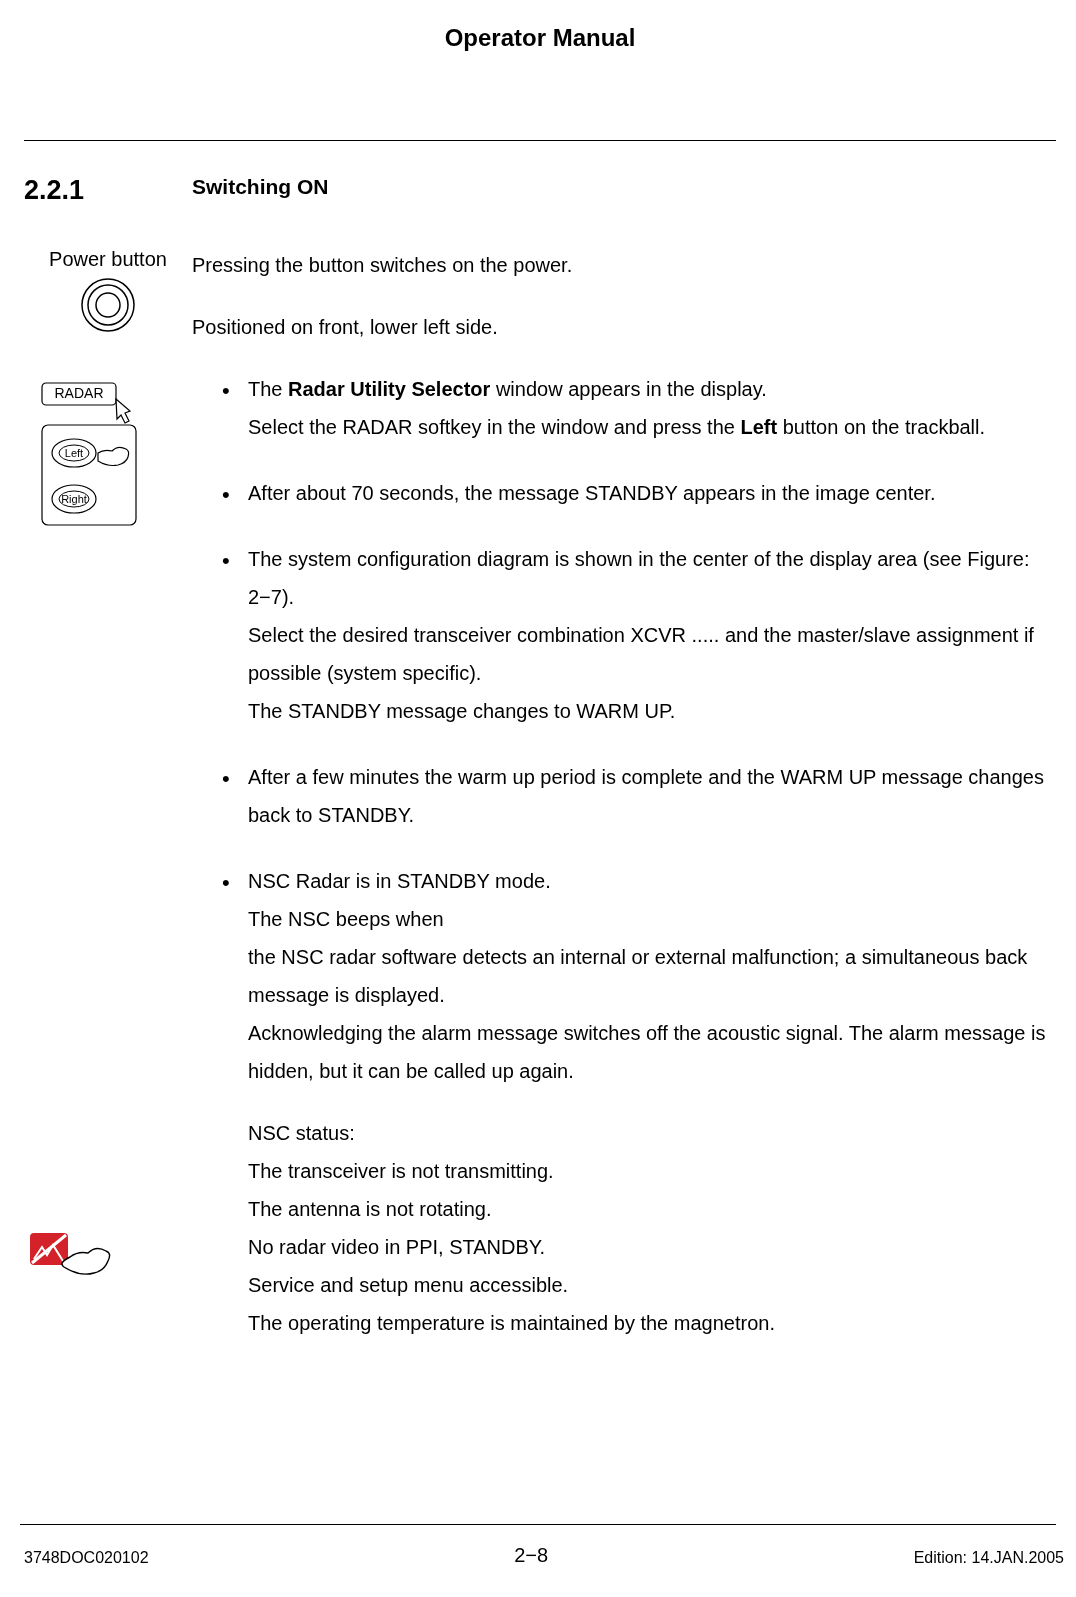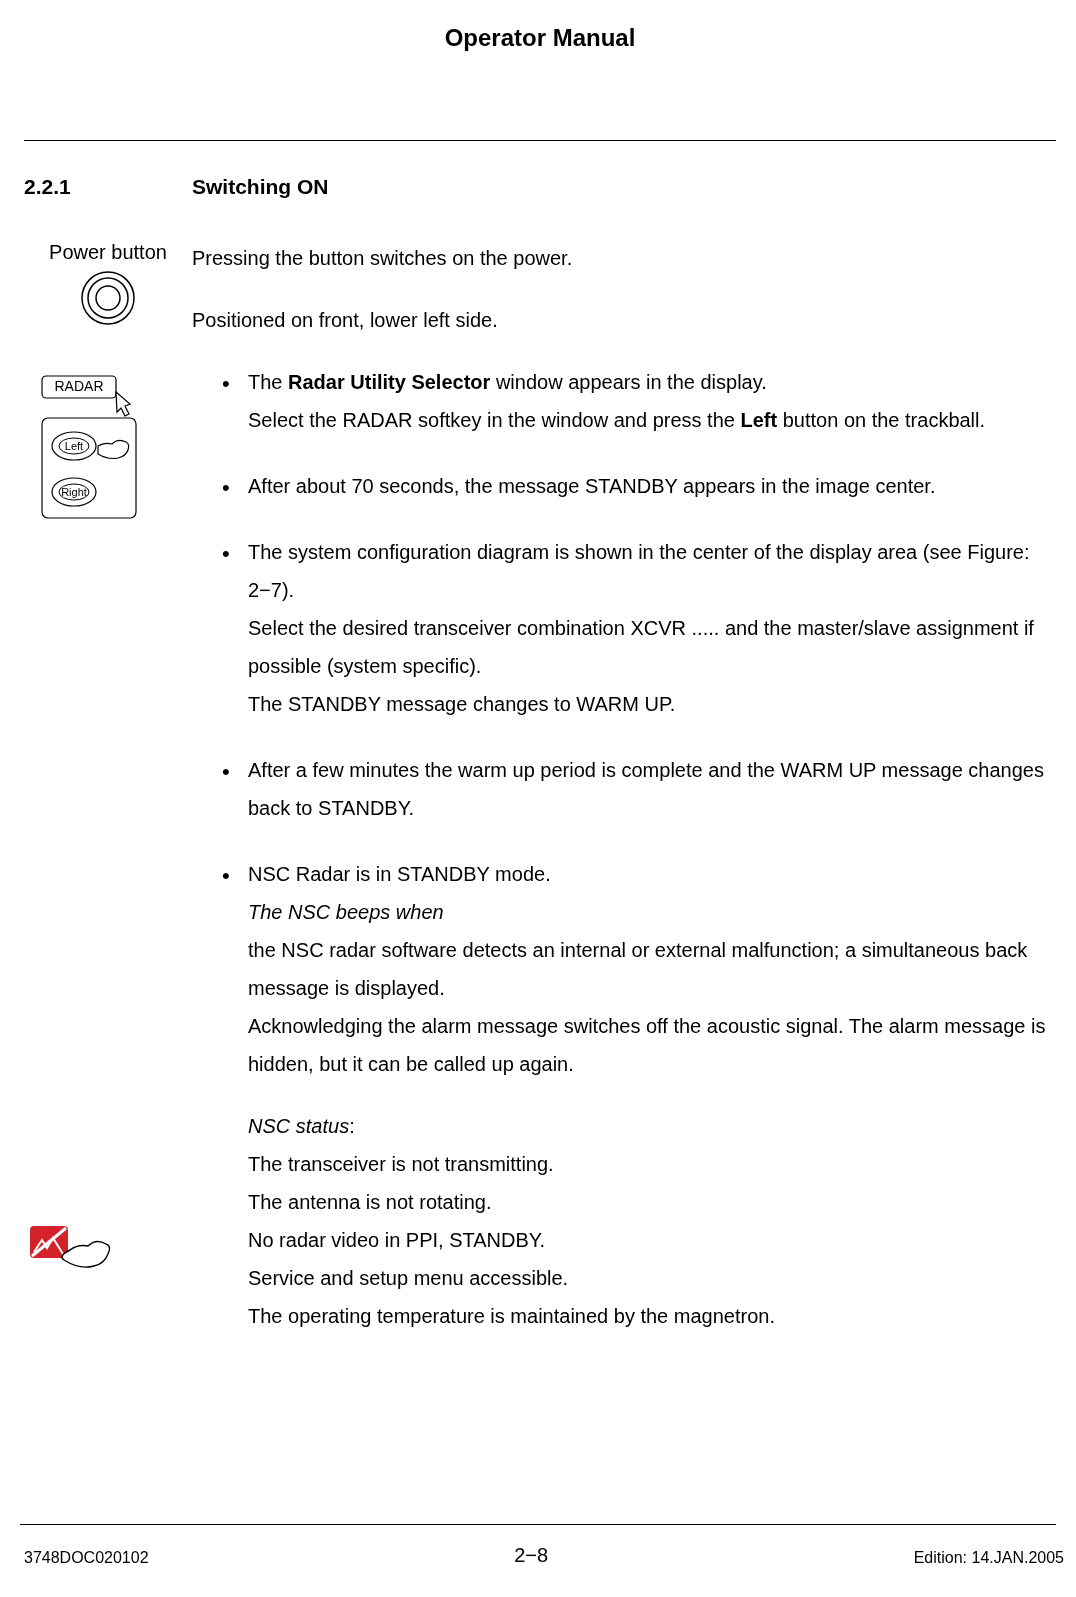--- a/index.html
+++ b/index.html
@@ -28,21 +28,21 @@
     border-top: 1.5px solid #000;
     margin: 88px 0 0 0;
   }
   .section-row {
     display: flex;
     margin-top: 34px;
   }
   .sec-num {
     width: 168px;
     font-weight: bold;
-    font-size: 21px;
+    font-size: 27px;
   }
   .sec-title {
     font-weight: bold;
     font-size: 21px;
   }
   .content-area {
     display: flex;
     margin-top: 40px;
   }
   .margin-col {
@@ -67,21 +67,21 @@
   }
   .bullets > li::before {
     content: "\2022";
     position: absolute;
     left: 0;
     top: 0;
     font-size: 22px;
     line-height: 1.9;
   }
   .b { font-weight: bold; }
-  .i { font-style: italic; }
+  .i { }
   .hr2 {
     border: none;
     border-top: 1.5px solid #000;
     position: absolute;
     left: 20px;
     right: 20px;
     bottom: 62px;
   }
   .footer {
     position: absolute;

